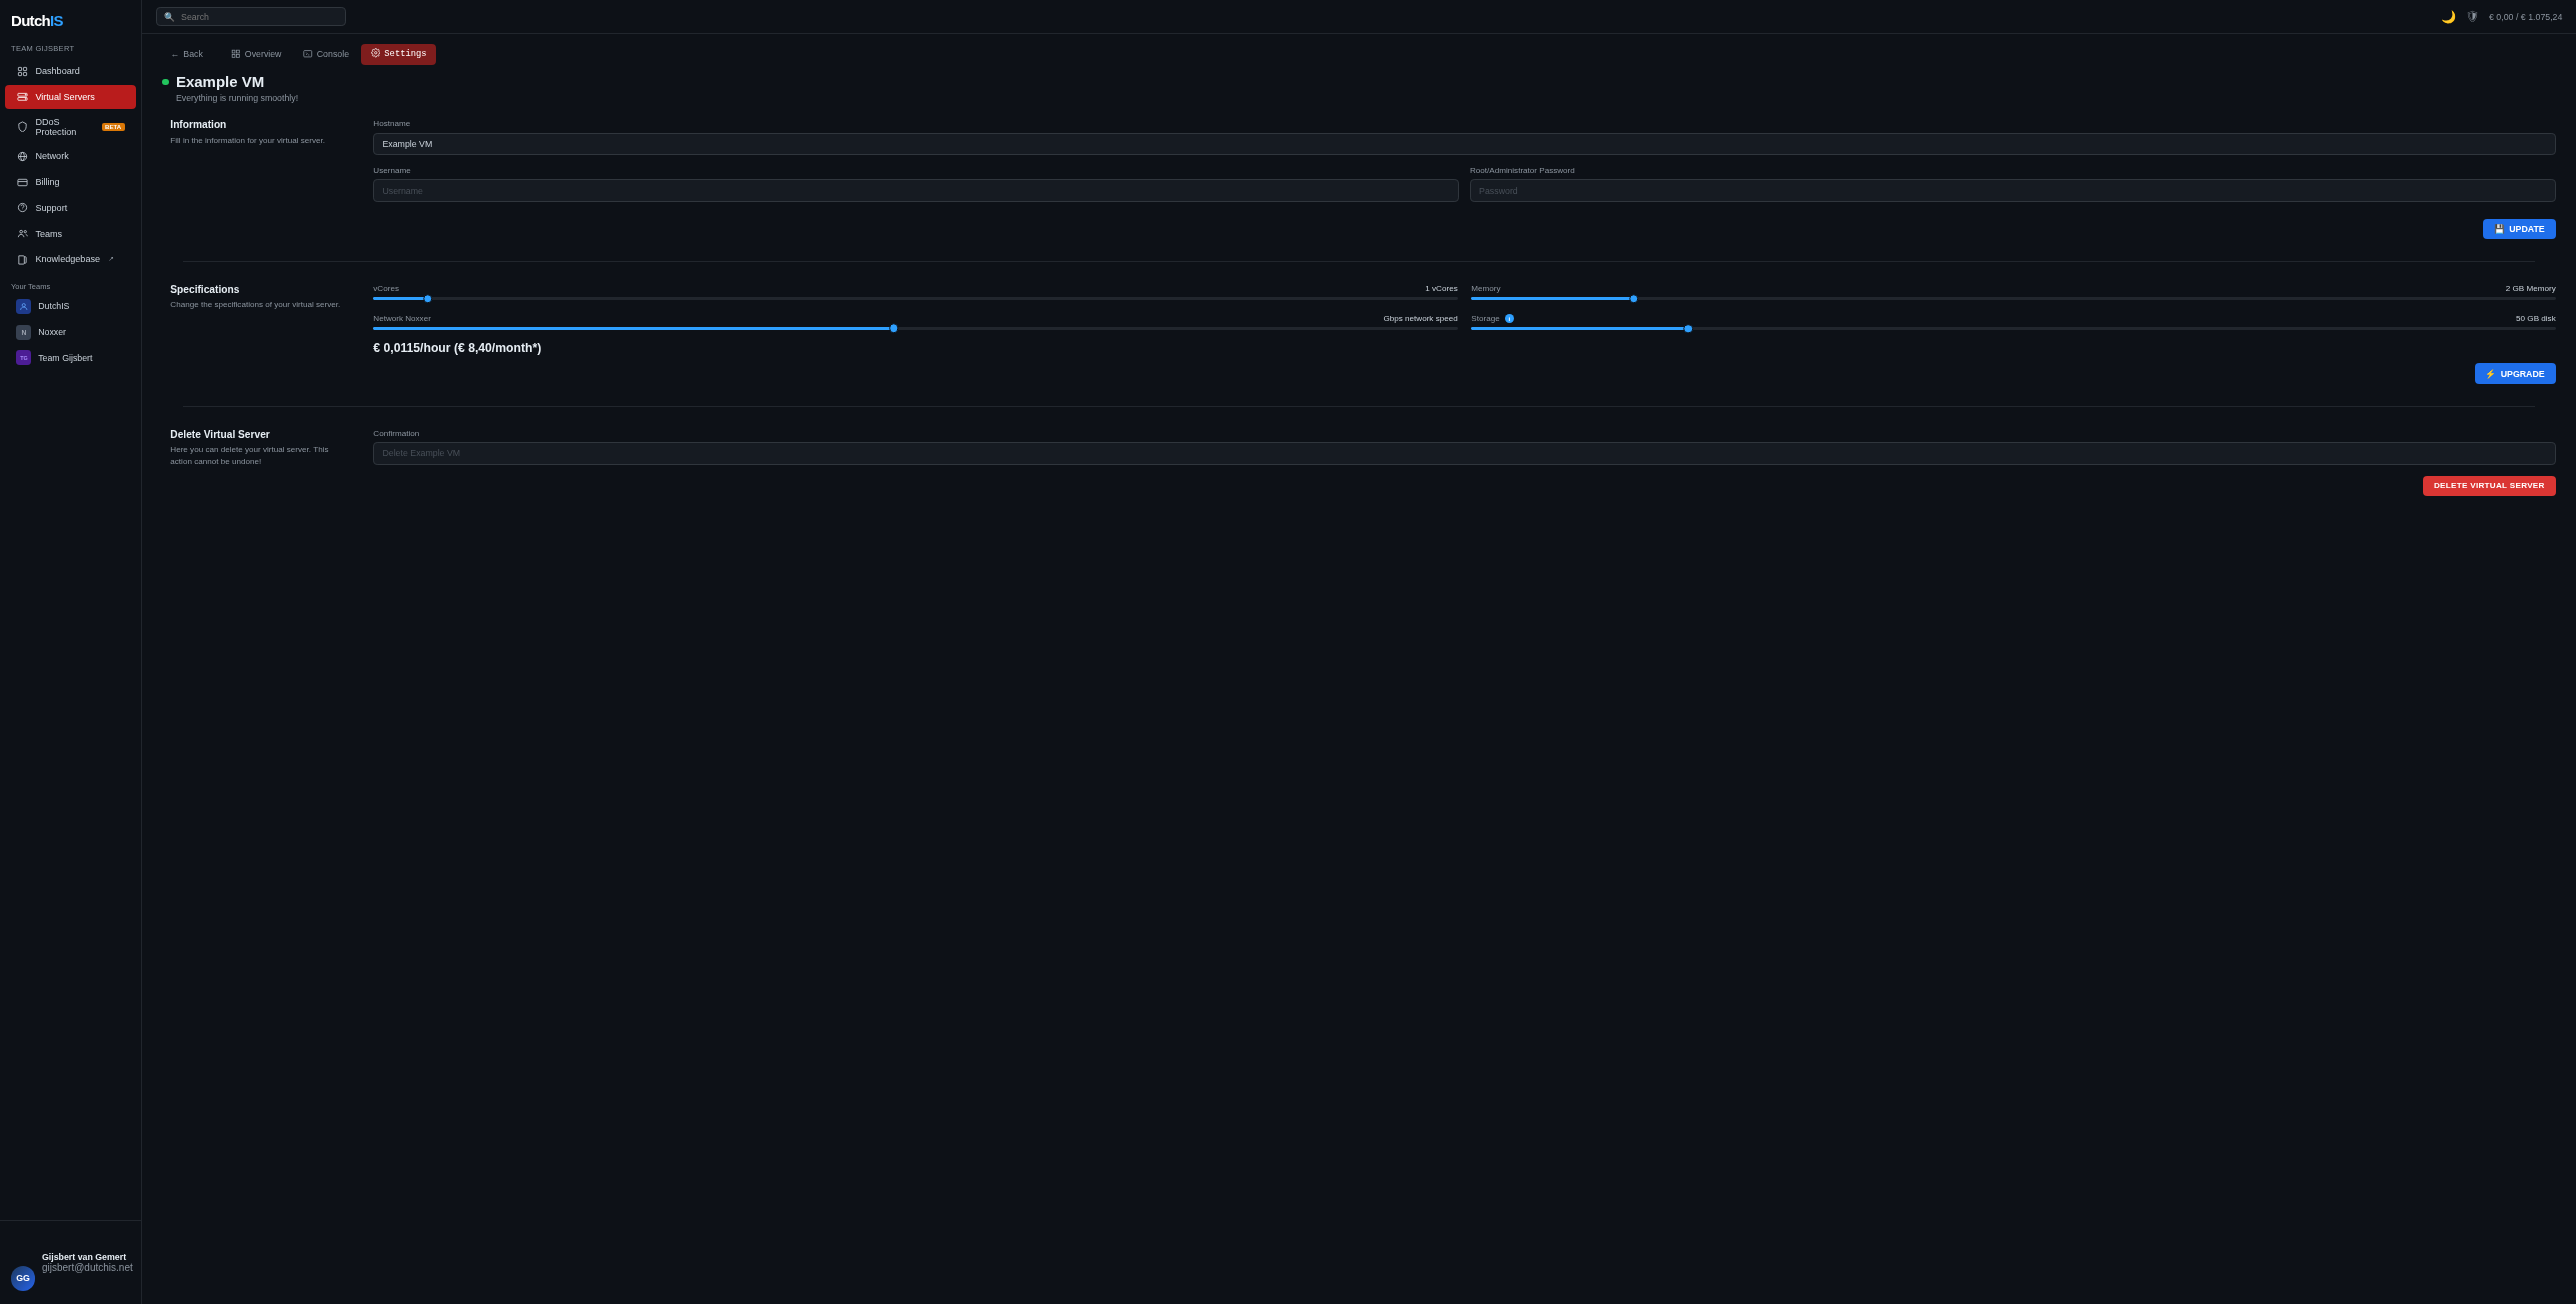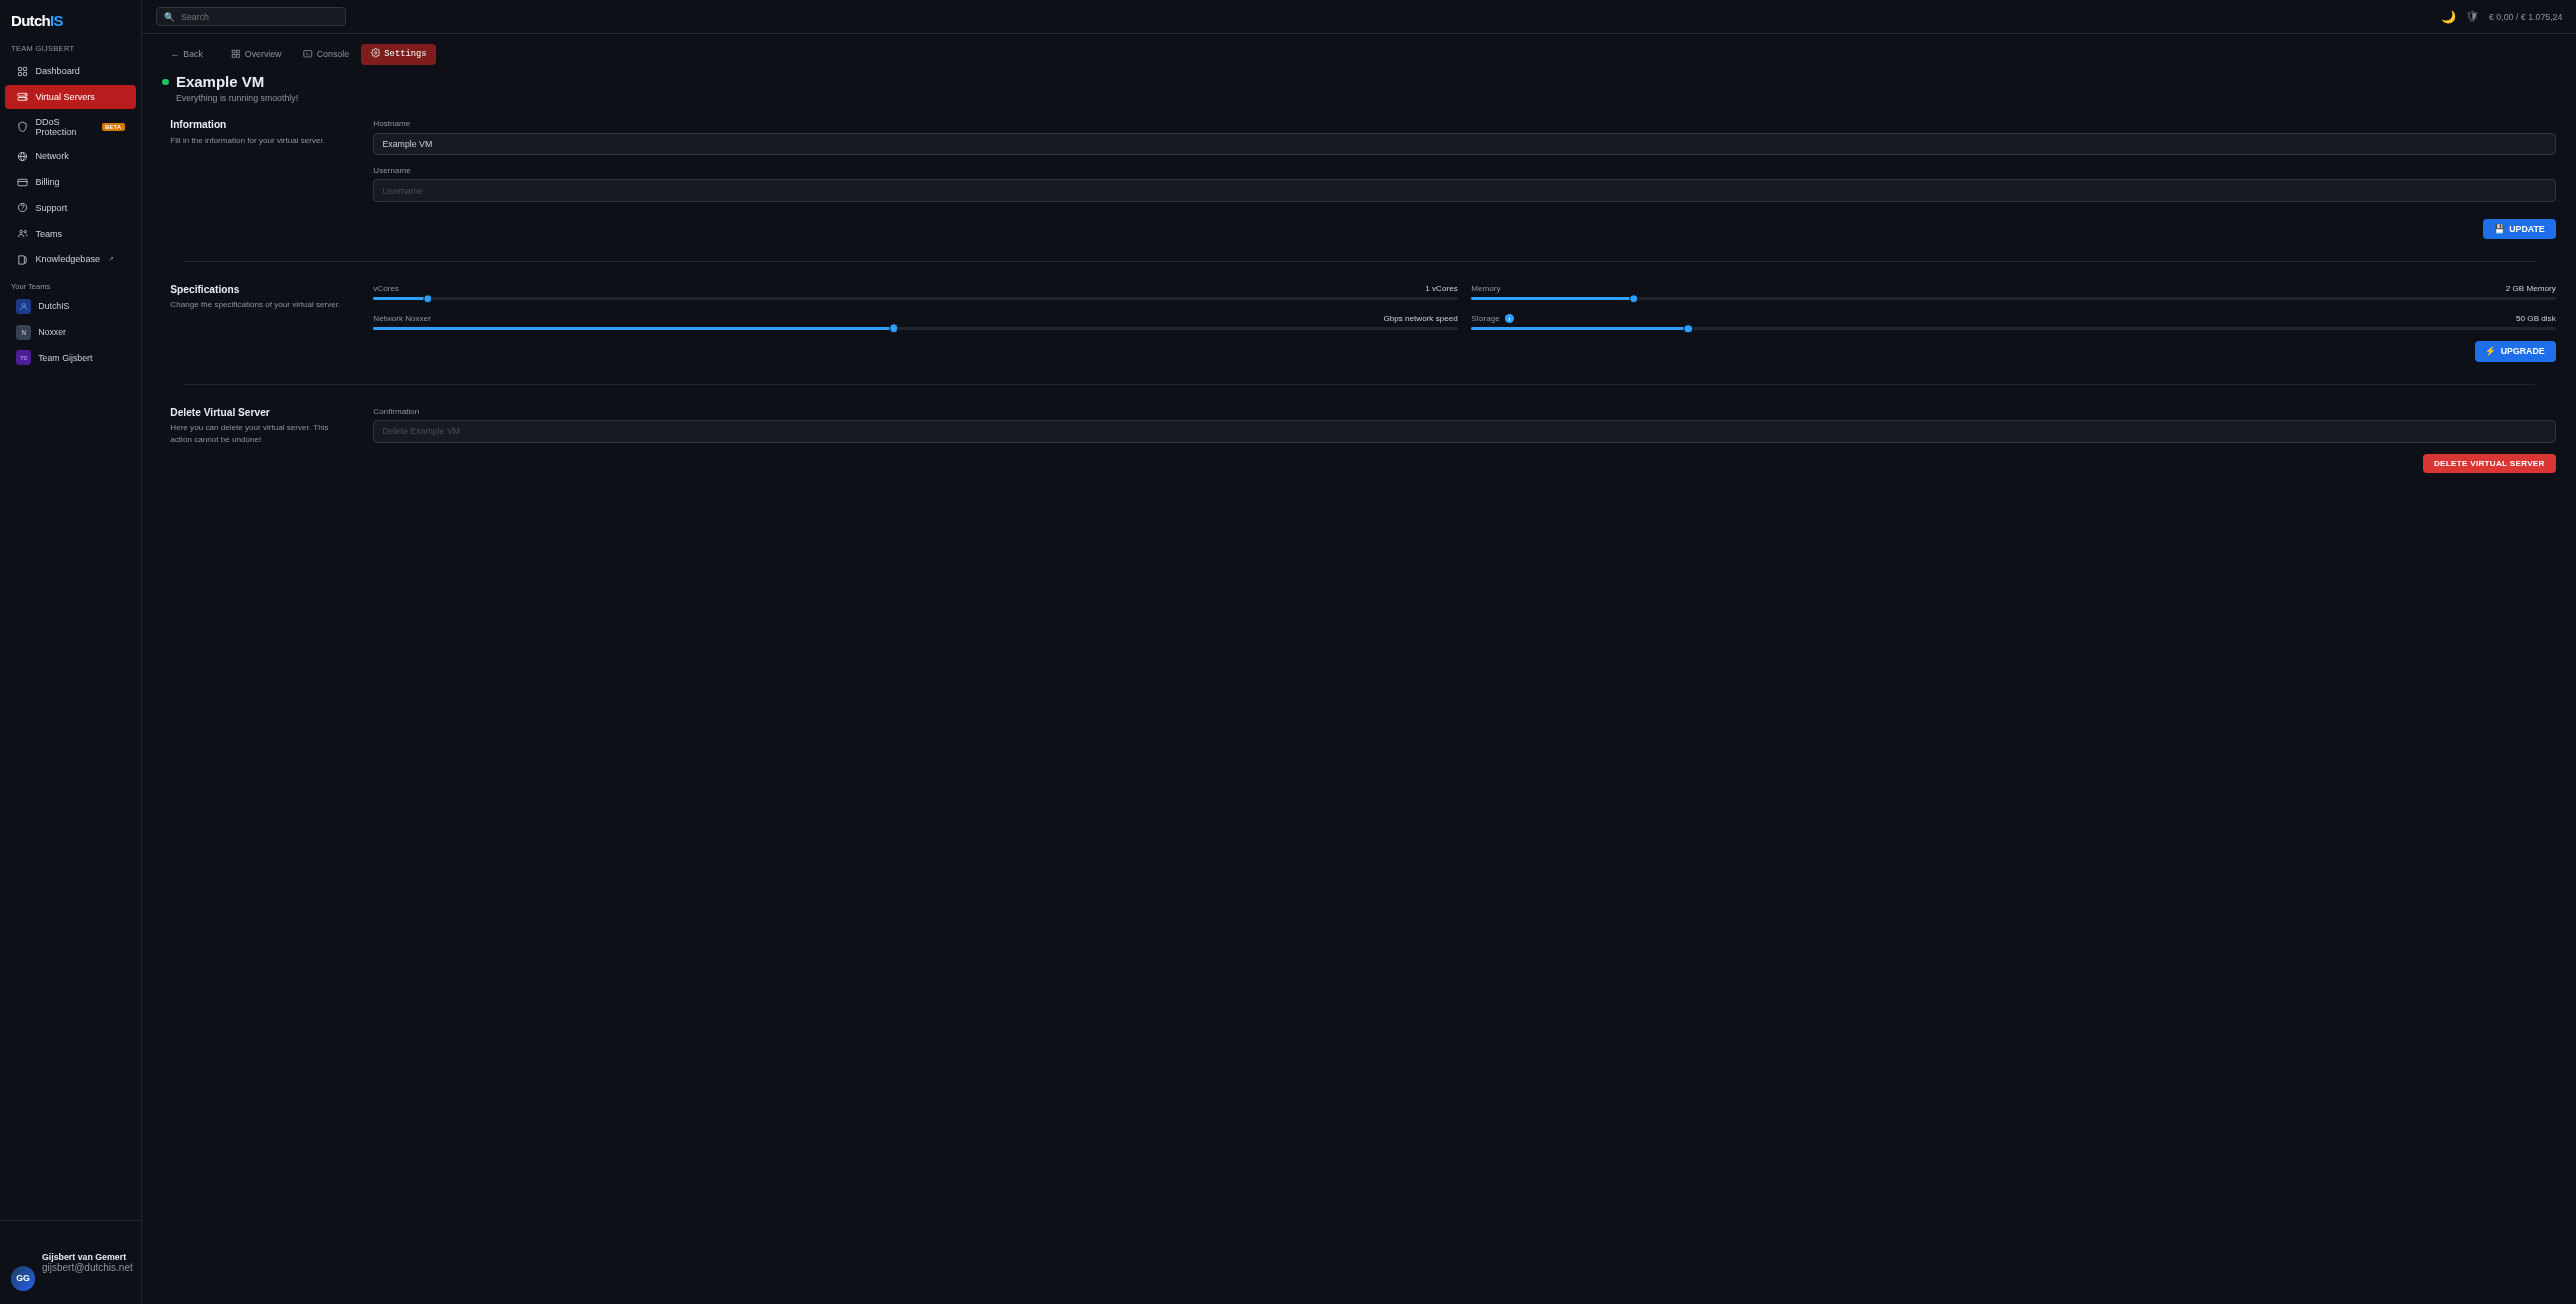--- a/index.html
+++ b/index.html
@@ -294,20 +294,24 @@
         <div class="section-content">
           <div class="form-group">
             <label class="form-label">Hostname</label>
             <input class="form-input" type="text" value="Example VM" style="">
           </div>
           <div class="form-row">
             <div class="form-group">
               <label class="form-label">Username</label>
               <input class="form-input" type="text" placeholder="Username" style="">
             </div>
+            <div class="form-group">
+              <label class="form-label">Root/Administrator Password</label>
+              <input class="form-input" type="password" placeholder="Password" style="">
+            </div>
           </div>
           <div style="display:flex; justify-content:flex-end; margin-top:5.4px;">
             <button class="btn-update">
               <span>💾</span>
               <span>UPDATE</span>
             </button>
           </div>
         </div>
       </div>
 
@@ -363,20 +367,21 @@
                 <span class="spec-value">50 GB disk</span>
               </div>
               <div class="slider-track">
                 <div class="slider-fill" style="width:20%;"></div>
                 <div class="slider-thumb" style="left:20%;"></div>
               </div>
             </div>
           </div>
 
           <div class="price-row">
+            <div class="price-main">€ 0,0115/hour (€ 8,40/month*)</div>
           </div>
           <div style="display:flex; justify-content:flex-end; margin-top:8.1px;">
             <button class="btn-upgrade">
               <span>⚡</span>
               <span>UPGRADE</span>
             </button>
           </div>
         </div>
       </div>
 

